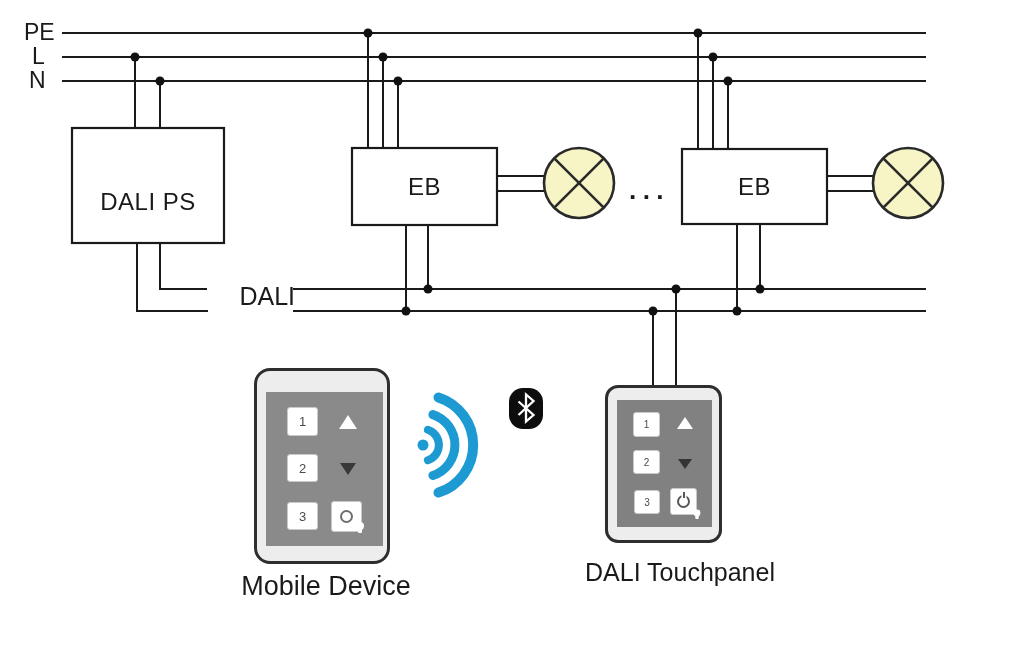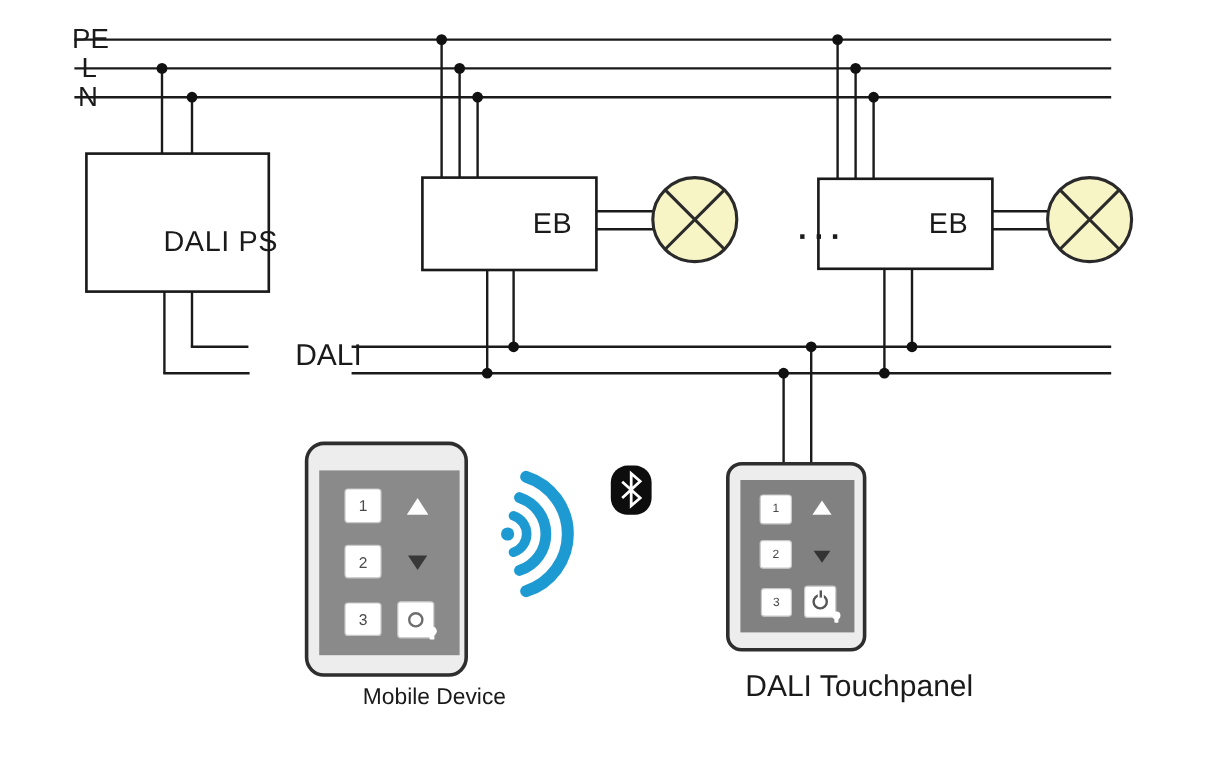--- a/index.html
+++ b/index.html
@@ -1,26 +1,26 @@
 <!DOCTYPE html>
 <html><head>
 <meta charset="utf-8">
 <style>
   * { margin:0; padding:0; box-sizing:border-box; }
   html,body { background:#fff; }
   body { font-family:"Liberation Sans", sans-serif; color:#1a1a1a; }
   .canvas { position:relative; width:1024px; height:651px; background:#fff; overflow:hidden; }
   .wiring { position:absolute; left:0; top:0; z-index:0; }
 
-  .lbl { position:absolute; z-index:1; color:#1a1a1a; line-height:1.05;margin-left:36px; }
+  .lbl { position:absolute; z-index:1; color:#1a1a1a; line-height:1.05; }
   .bus-label { font-size:23px; }
   .box-label { display:flex; align-items:center; justify-content:center; font-size:24px; letter-spacing:0.5px; }
-  .dali-label { font-size:25px; text-align:left; }
+  .dali-label { font-size:25px; text-align:right; }
   .ellipsis { font-size:26px; font-weight:bold; letter-spacing:5px; }
-  .caption { text-align:center; font-size:19px; }
+  .caption { text-align:center; font-size:27px; }
   .caption-sm { text-align:right; font-size:25px; line-height:30px; }
 
   
   .device { position:absolute; z-index:2; background:#ededed; border:3px solid #2e2e2e; }
   .device-mobile { left:254px; top:368px; width:136px; height:196px; border-radius:16px; }
   .device-tp { left:605px; top:385px; width:117px; height:158px; border-radius:13px; }
   .screen { position:absolute; background:#8a8a8a; }
   .device-mobile .screen { left:9px; top:21px; width:117px; height:154px; }
   .device-tp .screen { left:9px; top:12px; width:95px; height:127px; background:#818181; }
   .btn { position:absolute; background:#fff; border:1px solid #c9c9c9; border-radius:3px;

